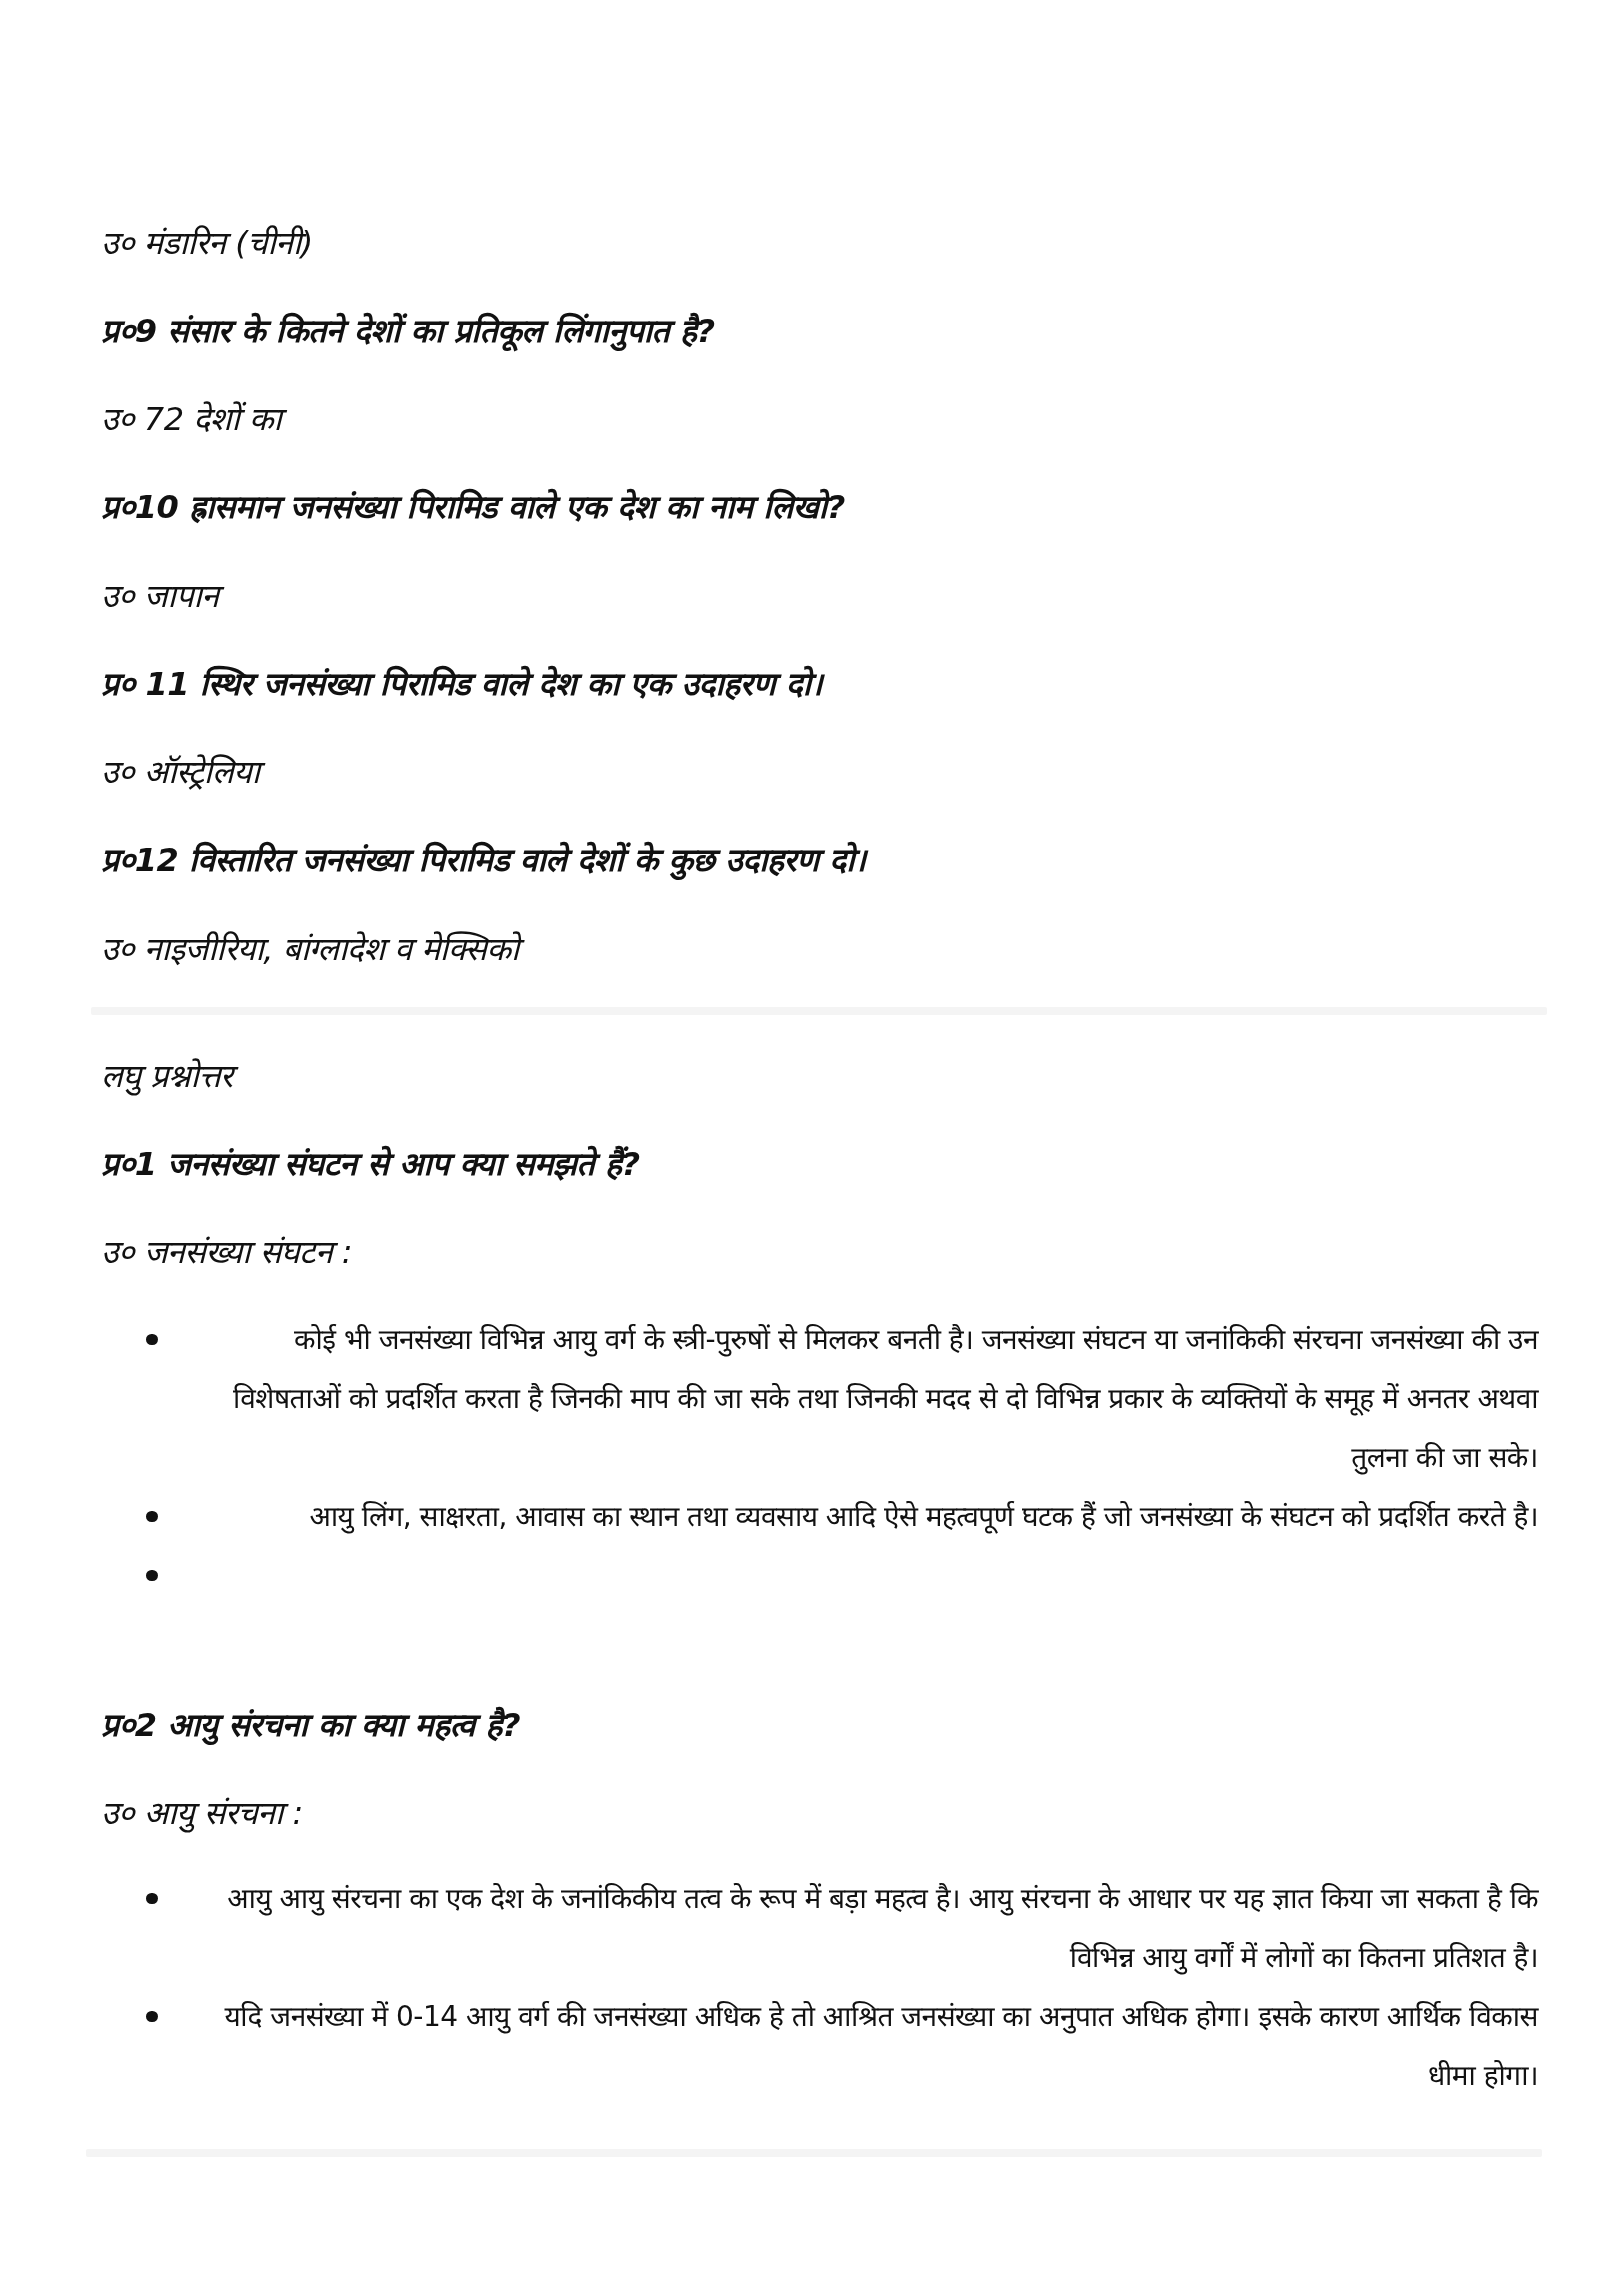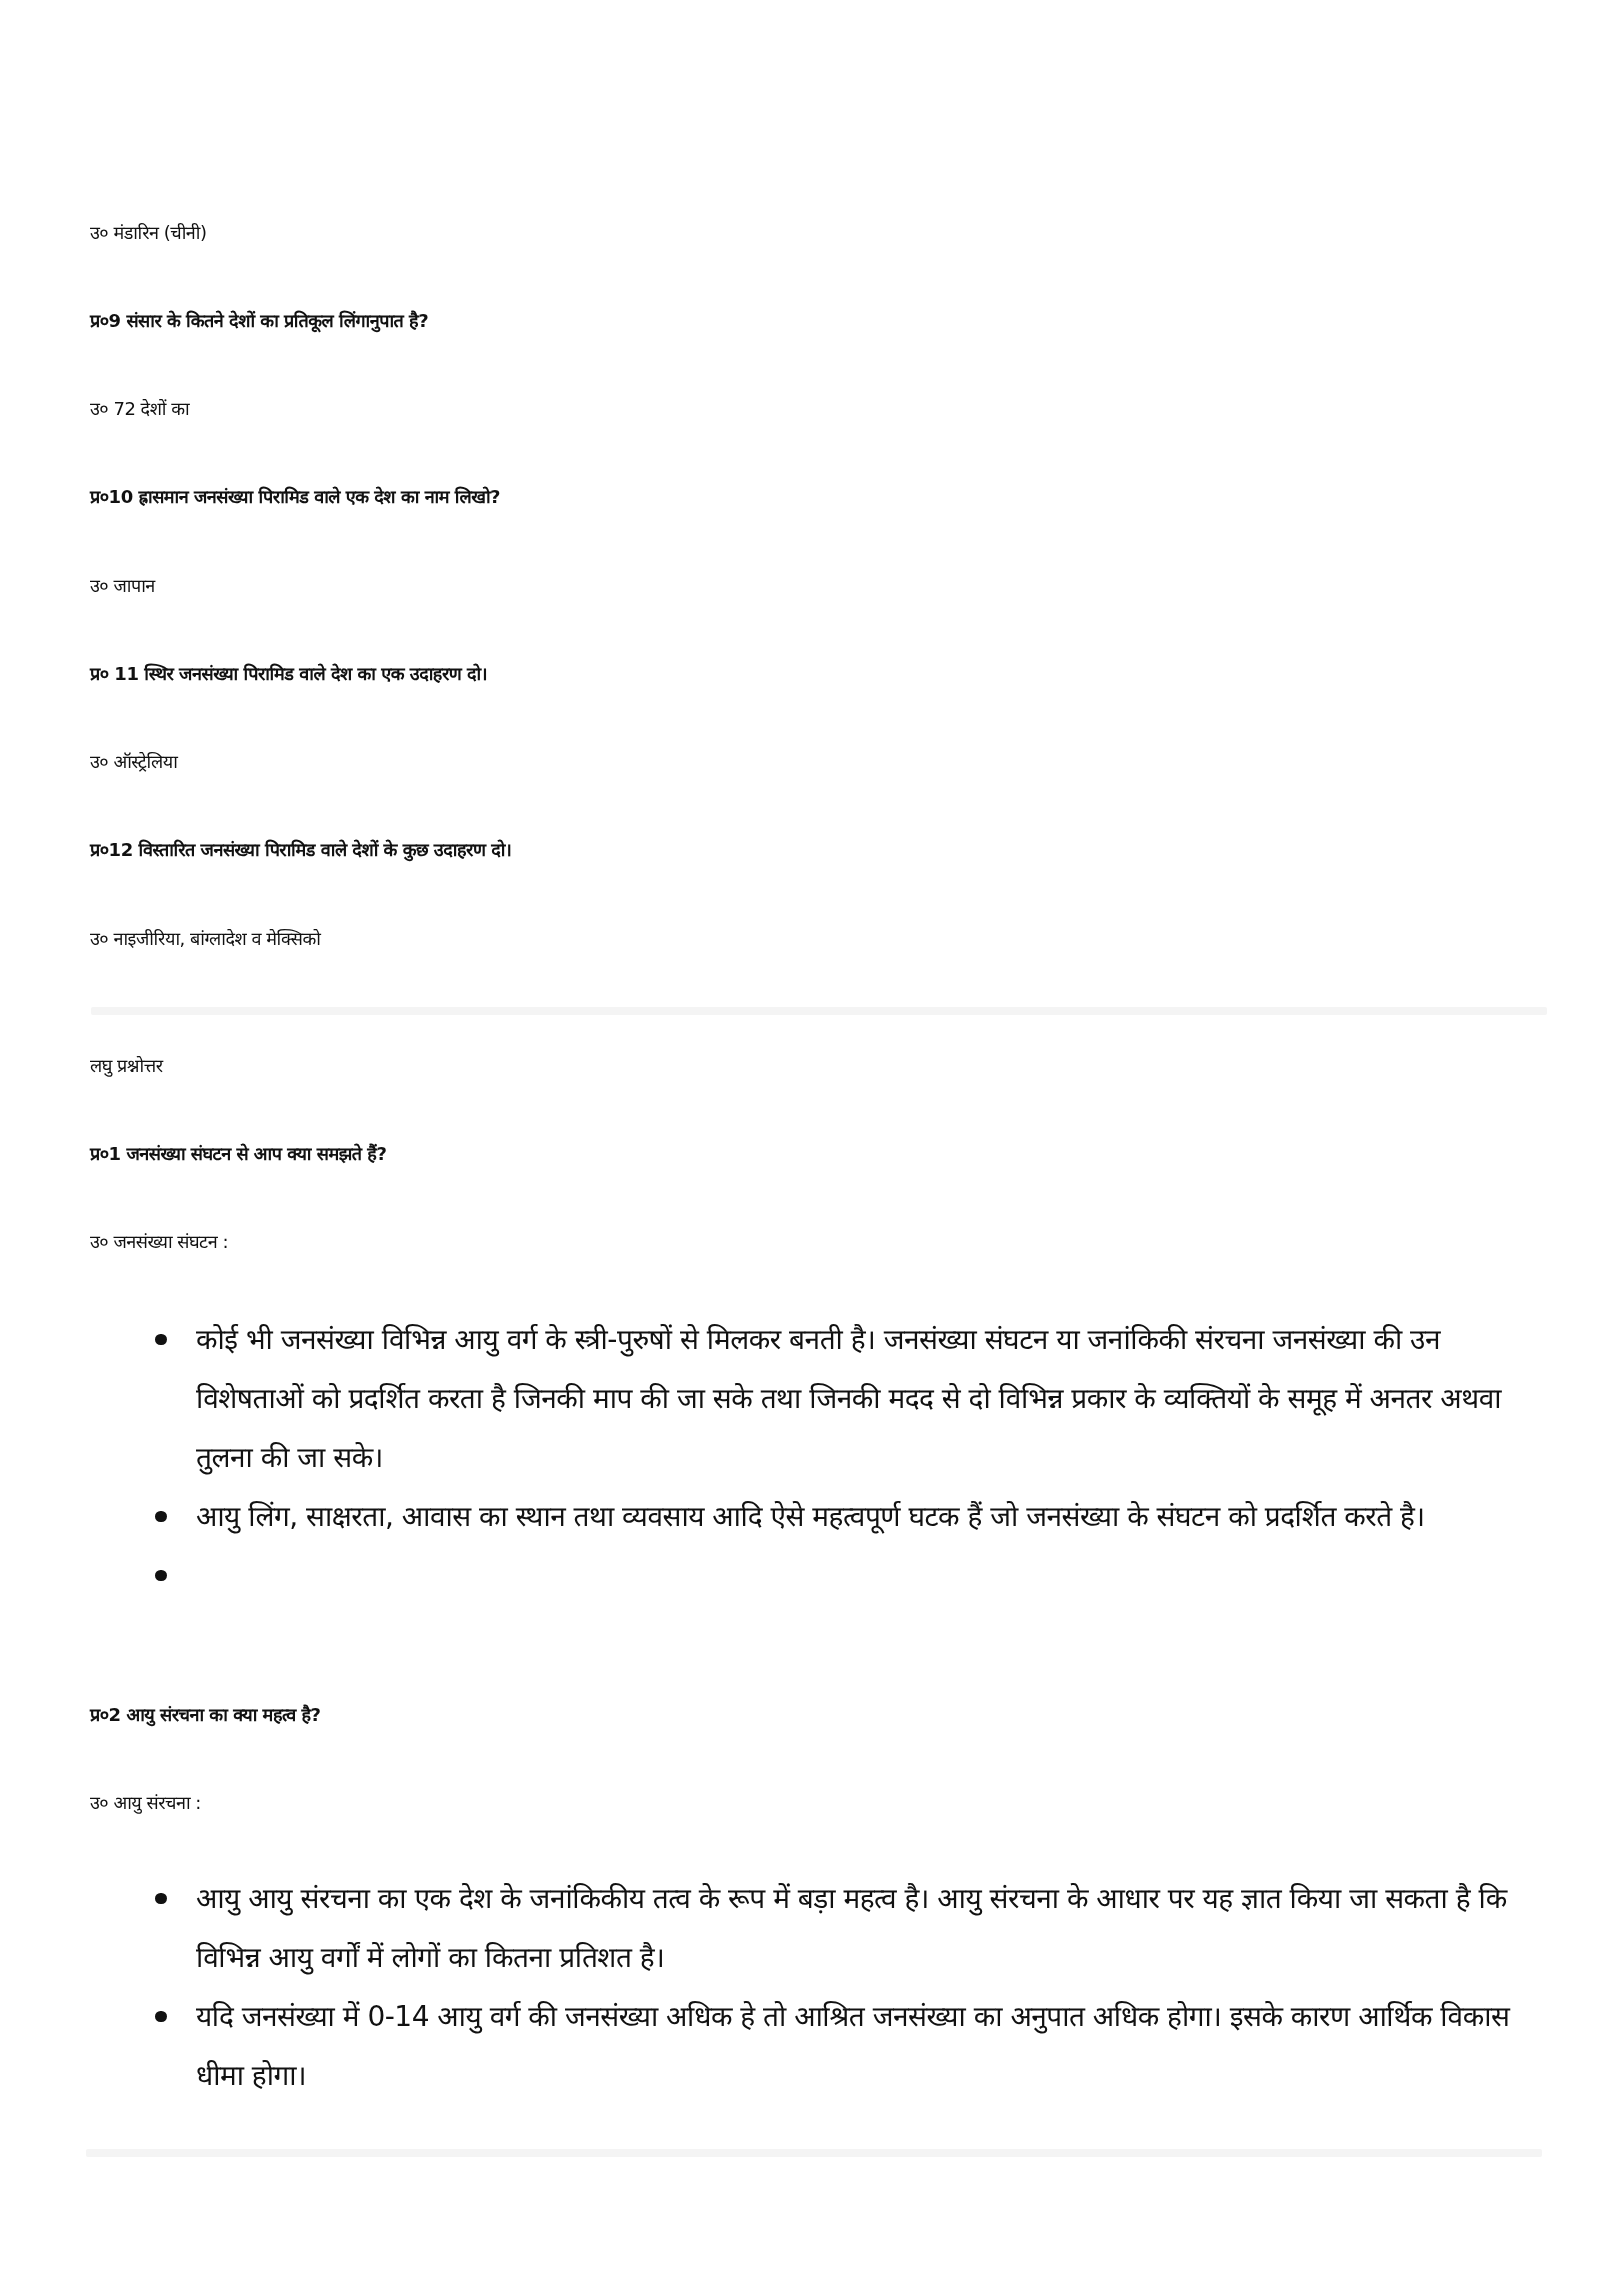--- a/index.html
+++ b/index.html
@@ -17,47 +17,49 @@
     }
     .page {
       position: absolute;
       left: 83px;
       top: 0;
       width: 1460px;
     }
     .line {
       position: absolute;
       left: 0;
-      margin: 7px;
-      font-size: 18px;
+      margin: 18px;
+      font-size: 32px;
       line-height: 39px;
       white-space: nowrap;
       letter-spacing: -0.5px;
+      font-style: italic;
     }
     .q {
       font-weight: bold;
     }
     .a {
       font-weight: normal;
     }
     .divider {
       position: absolute;
       left: 7.8px;
       width: 1456px;
       height: 7.8px;
       background: #f4f4f4;
       border-radius: 2px;
     }
     .blist {
       position: absolute;
-      left: 72px;
+      left: 63px;
       width: 1392px;
       margin: 0;
       padding: 0;
       list-style: none;
+      text-align: right;
     }
     .blist li {
       position: relative;
       padding-left: 41px;
       font-size: 28px;
       line-height: 59px;
       letter-spacing: -0.5px;
     }
     .blist li .bullet {
       position: absolute;

